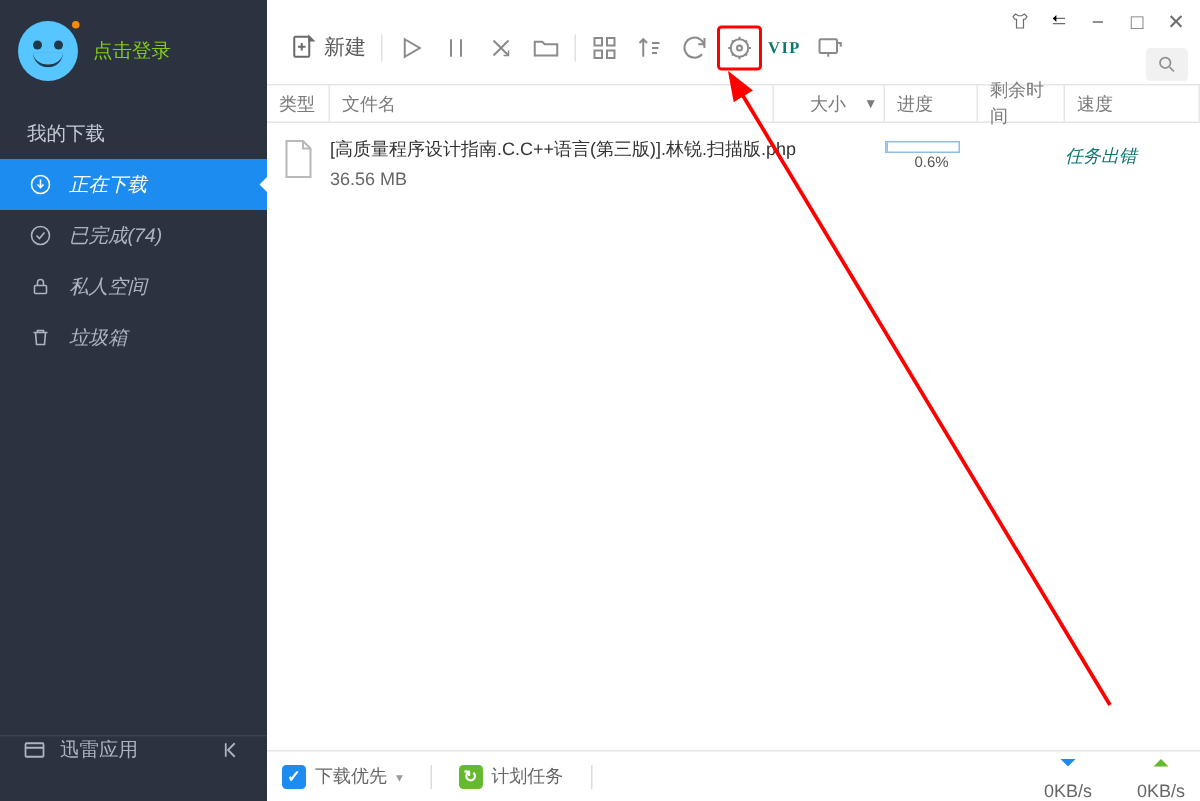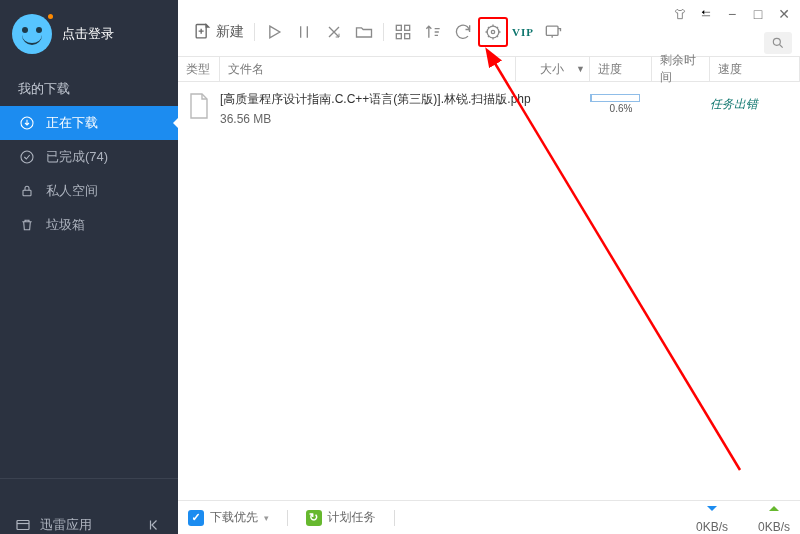--- a/index.html
+++ b/index.html
@@ -7,32 +7,32 @@
 
   
   .sidebar{position:absolute;left:0;top:0;width:178px;height:534px;background:#2b3240;color:#aeb4bf;}
   .avatar-row{display:flex;align-items:center;gap:10px;padding:14px 12px 10px;}
   .avatar{width:40px;height:40px;border-radius:50%;background:#57c5ff;position:relative;}
   .avatar::before,.avatar::after{content:"";position:absolute;width:6px;height:6px;border-radius:50%;background:#1e3a4a;top:13px;}
   .avatar::before{left:10px;}
   .avatar::after{right:10px;}
   .avatar .mouth{position:absolute;width:20px;height:10px;border:2px solid #1e3a4a;border-top:none;border-left:none;border-right:none;border-radius:0 0 12px 12px;left:10px;top:21px;}
   .dot{width:5px;height:5px;border-radius:50%;background:#ff8a00;position:absolute;left:48px;top:14px;}
-  .login{font-size:13px;color:#ffffff;cursor:pointer;}
+  .login{font-size:13px;color:#84cc16;cursor:pointer;}
 
   .nav{margin-top:6px;}
   .nav-title{font-size:13px;color:#c4cad4;padding:10px 18px 8px;}
-  .nav-item{display:flex;align-items:center;gap:10px;height:34px;padding:0 18px;font-size:13px;color:#aeb4bf;cursor:pointer;position:relative;}
+  .nav-item{display:flex;align-items:center;gap:10px;height:34px;padding:0 18px;font-size:13px;color:#aeb4bf;cursor:pointer;position:relative;font-style:italic;}
   .nav-item.active{background:#1c8cf0;color:#fff;}
   .nav-item.active::after{content:"";position:absolute;right:-1px;top:50%;transform:translateY(-50%);border:6px solid transparent;border-right-color:#fff;}
   .nav-item .ico{width:18px;height:18px;display:flex;align-items:center;justify-content:center;}
   .nav-item .ico svg{width:16px;height:16px;stroke:currentColor;fill:none;stroke-width:1.6;}
   .chev{width:10px;height:10px;margin-right:4px;}
 
-  .sidebar-footer{position:absolute;left:0;bottom:0;width:100%;height:56px;border-top:1px solid #3b4250;display:flex;align-items:flex-end;padding:0 14px;font-size:13px;color:#aeb4bf;}
+  .sidebar-footer{position:absolute;left:0;bottom:0;width:100%;height:44px;border-top:1px solid #3b4250;display:flex;align-items:flex-start;padding:0 14px;font-size:13px;color:#aeb4bf;}
   .sidebar-footer .ico{width:18px;height:18px;margin-right:8px;}
   .sidebar-footer .collapse-icon{margin-left:auto;width:18px;height:18px;}
 
   
   .main{position:absolute;left:178px;top:0;right:0;height:534px;background:#fff;display:flex;flex-direction:column;}
 
   .window-controls{position:absolute;right:8px;top:6px;display:flex;gap:10px;color:#6e6e6e;}
   .window-controls .wc{width:16px;height:16px;display:flex;align-items:center;justify-content:center;cursor:pointer;font-size:14px;}
 
   .toolbar{display:flex;align-items:center;height:56px;padding:8px 6px 0 8px;}

